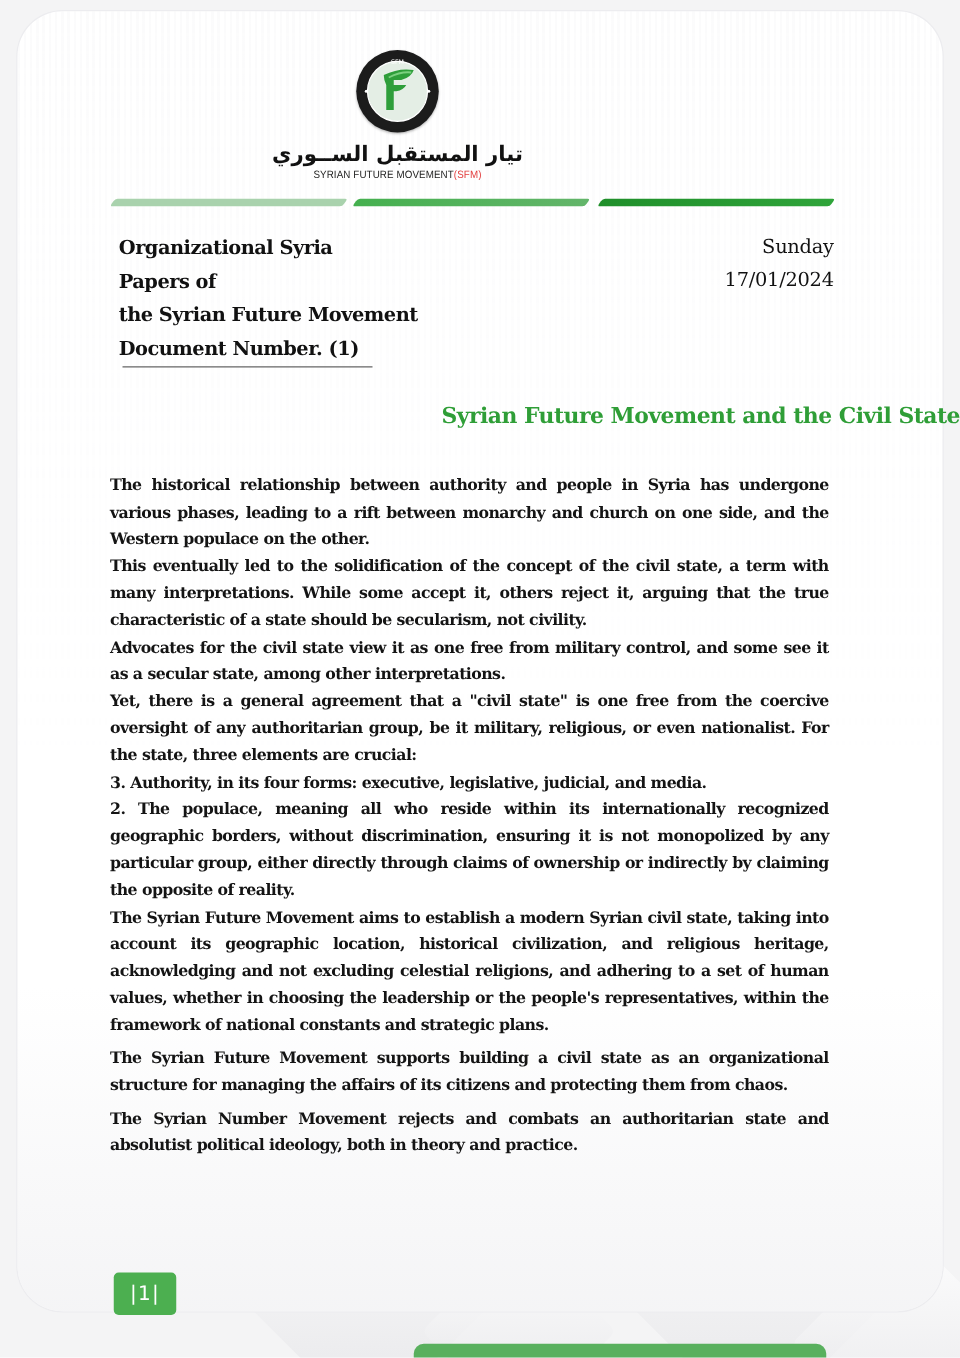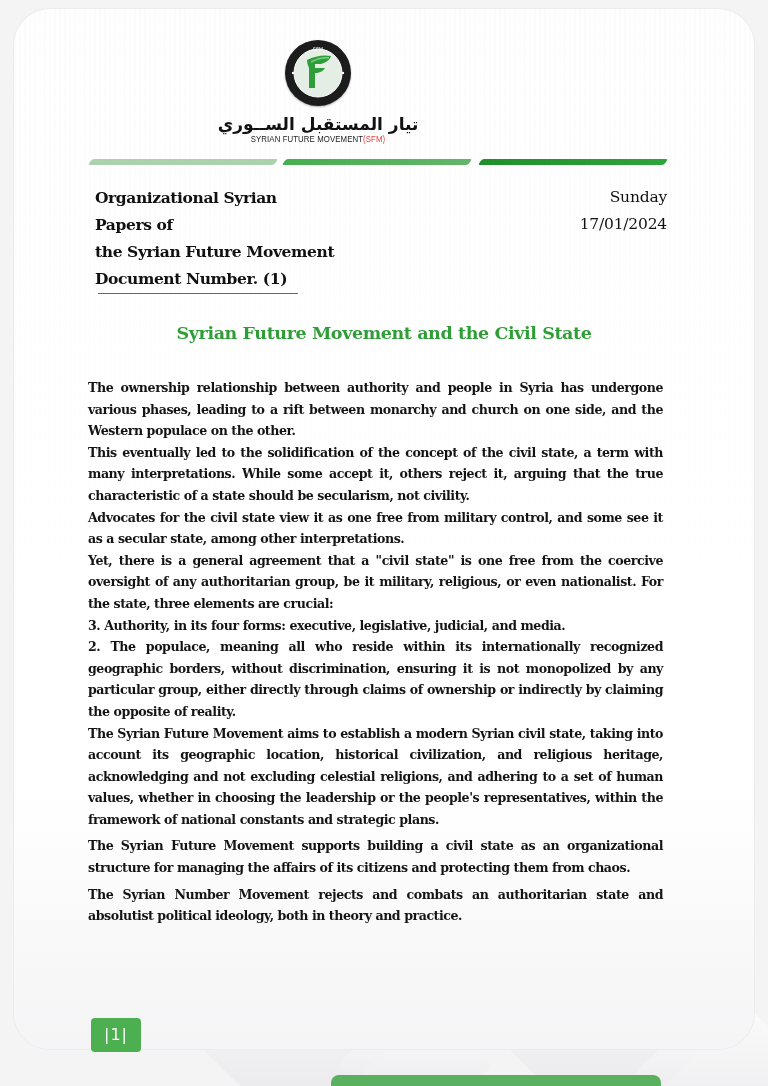--- a/index.html
+++ b/index.html
@@ -147,21 +147,21 @@
       line-height: 27px;
       letter-spacing: -0.2px;
     }
     .meta-right .line { display: block; }
 
     .doc-title {
       position: absolute;
       left: 0;
       width: 768px;
       top: 323px;
-      text-align: center;
+      text-align: right;
       font-family: "DejaVu Serif", serif;
       font-weight: bold;
       font-size: 17.5px;
       color: #2f9e37;
       letter-spacing: -0.4px;
     }
 
     .body-text {
       position: absolute;
       left: 88px;
@@ -239,36 +239,36 @@
   </div>
 </div>
 
 <div class="divider-bars">
   <div class="bar b1"></div>
   <div class="bar b2"></div>
   <div class="bar b3"></div>
 </div>
 
 <div class="meta-left">
-  <span class="line">Organizational Syrian</span>
+  <span class="line">Organizational Syria</span>
   <span class="line">Papers of</span>
   <span class="line">the Syrian Future Movement</span>
   <span class="line">Document Number. (1)</span>
 </div>
 <div class="meta-underline"></div>
 
 <div class="meta-right">
   <span class="line">Sunday</span>
   <span class="line">17/01/2024</span>
 </div>
 
 <div class="doc-title">Syrian Future Movement and the Civil State</div>
 
 <div class="body-text">
-  <p>The ownership relationship between authority and people in Syria has undergone various phases, leading to a rift between monarchy and church on one side, and the Western populace on the other.</p>
+  <p>The historical relationship between authority and people in Syria has undergone various phases, leading to a rift between monarchy and church on one side, and the Western populace on the other.</p>
   <p>This eventually led to the solidification of the concept of the civil state, a term with many interpretations. While some accept it, others reject it, arguing that the true characteristic of a state should be secularism, not civility.</p>
   <p>Advocates for the civil state view it as one free from military control, and some see it as a secular state, among other interpretations.</p>
   <p>Yet, there is a general agreement that a "civil state" is one free from the coercive oversight of any authoritarian group, be it military, religious, or even nationalist. For the state, three elements are crucial:</p>
   <p>3. Authority, in its four forms: executive, legislative, judicial, and media.</p>
   <p>2. The populace, meaning all who reside within its internationally recognized geographic borders, without discrimination, ensuring it is not monopolized by any particular group, either directly through claims of ownership or indirectly by claiming the opposite of reality.</p>
   <p>The Syrian Future Movement aims to establish a modern Syrian civil state, taking into account its geographic location, historical civilization, and religious heritage, acknowledging and not excluding celestial religions, and adhering to a set of human values, whether in choosing the leadership or the people's representatives, within the framework of national constants and strategic plans.</p>
   <p class="gap-before">The Syrian Future Movement supports building a civil state as an organizational structure for managing the affairs of its citizens and protecting them from chaos.</p>
   <p class="gap-before">The Syrian Number Movement rejects and combats an authoritarian state and absolutist political ideology, both in theory and practice.</p>
 </div>
 

